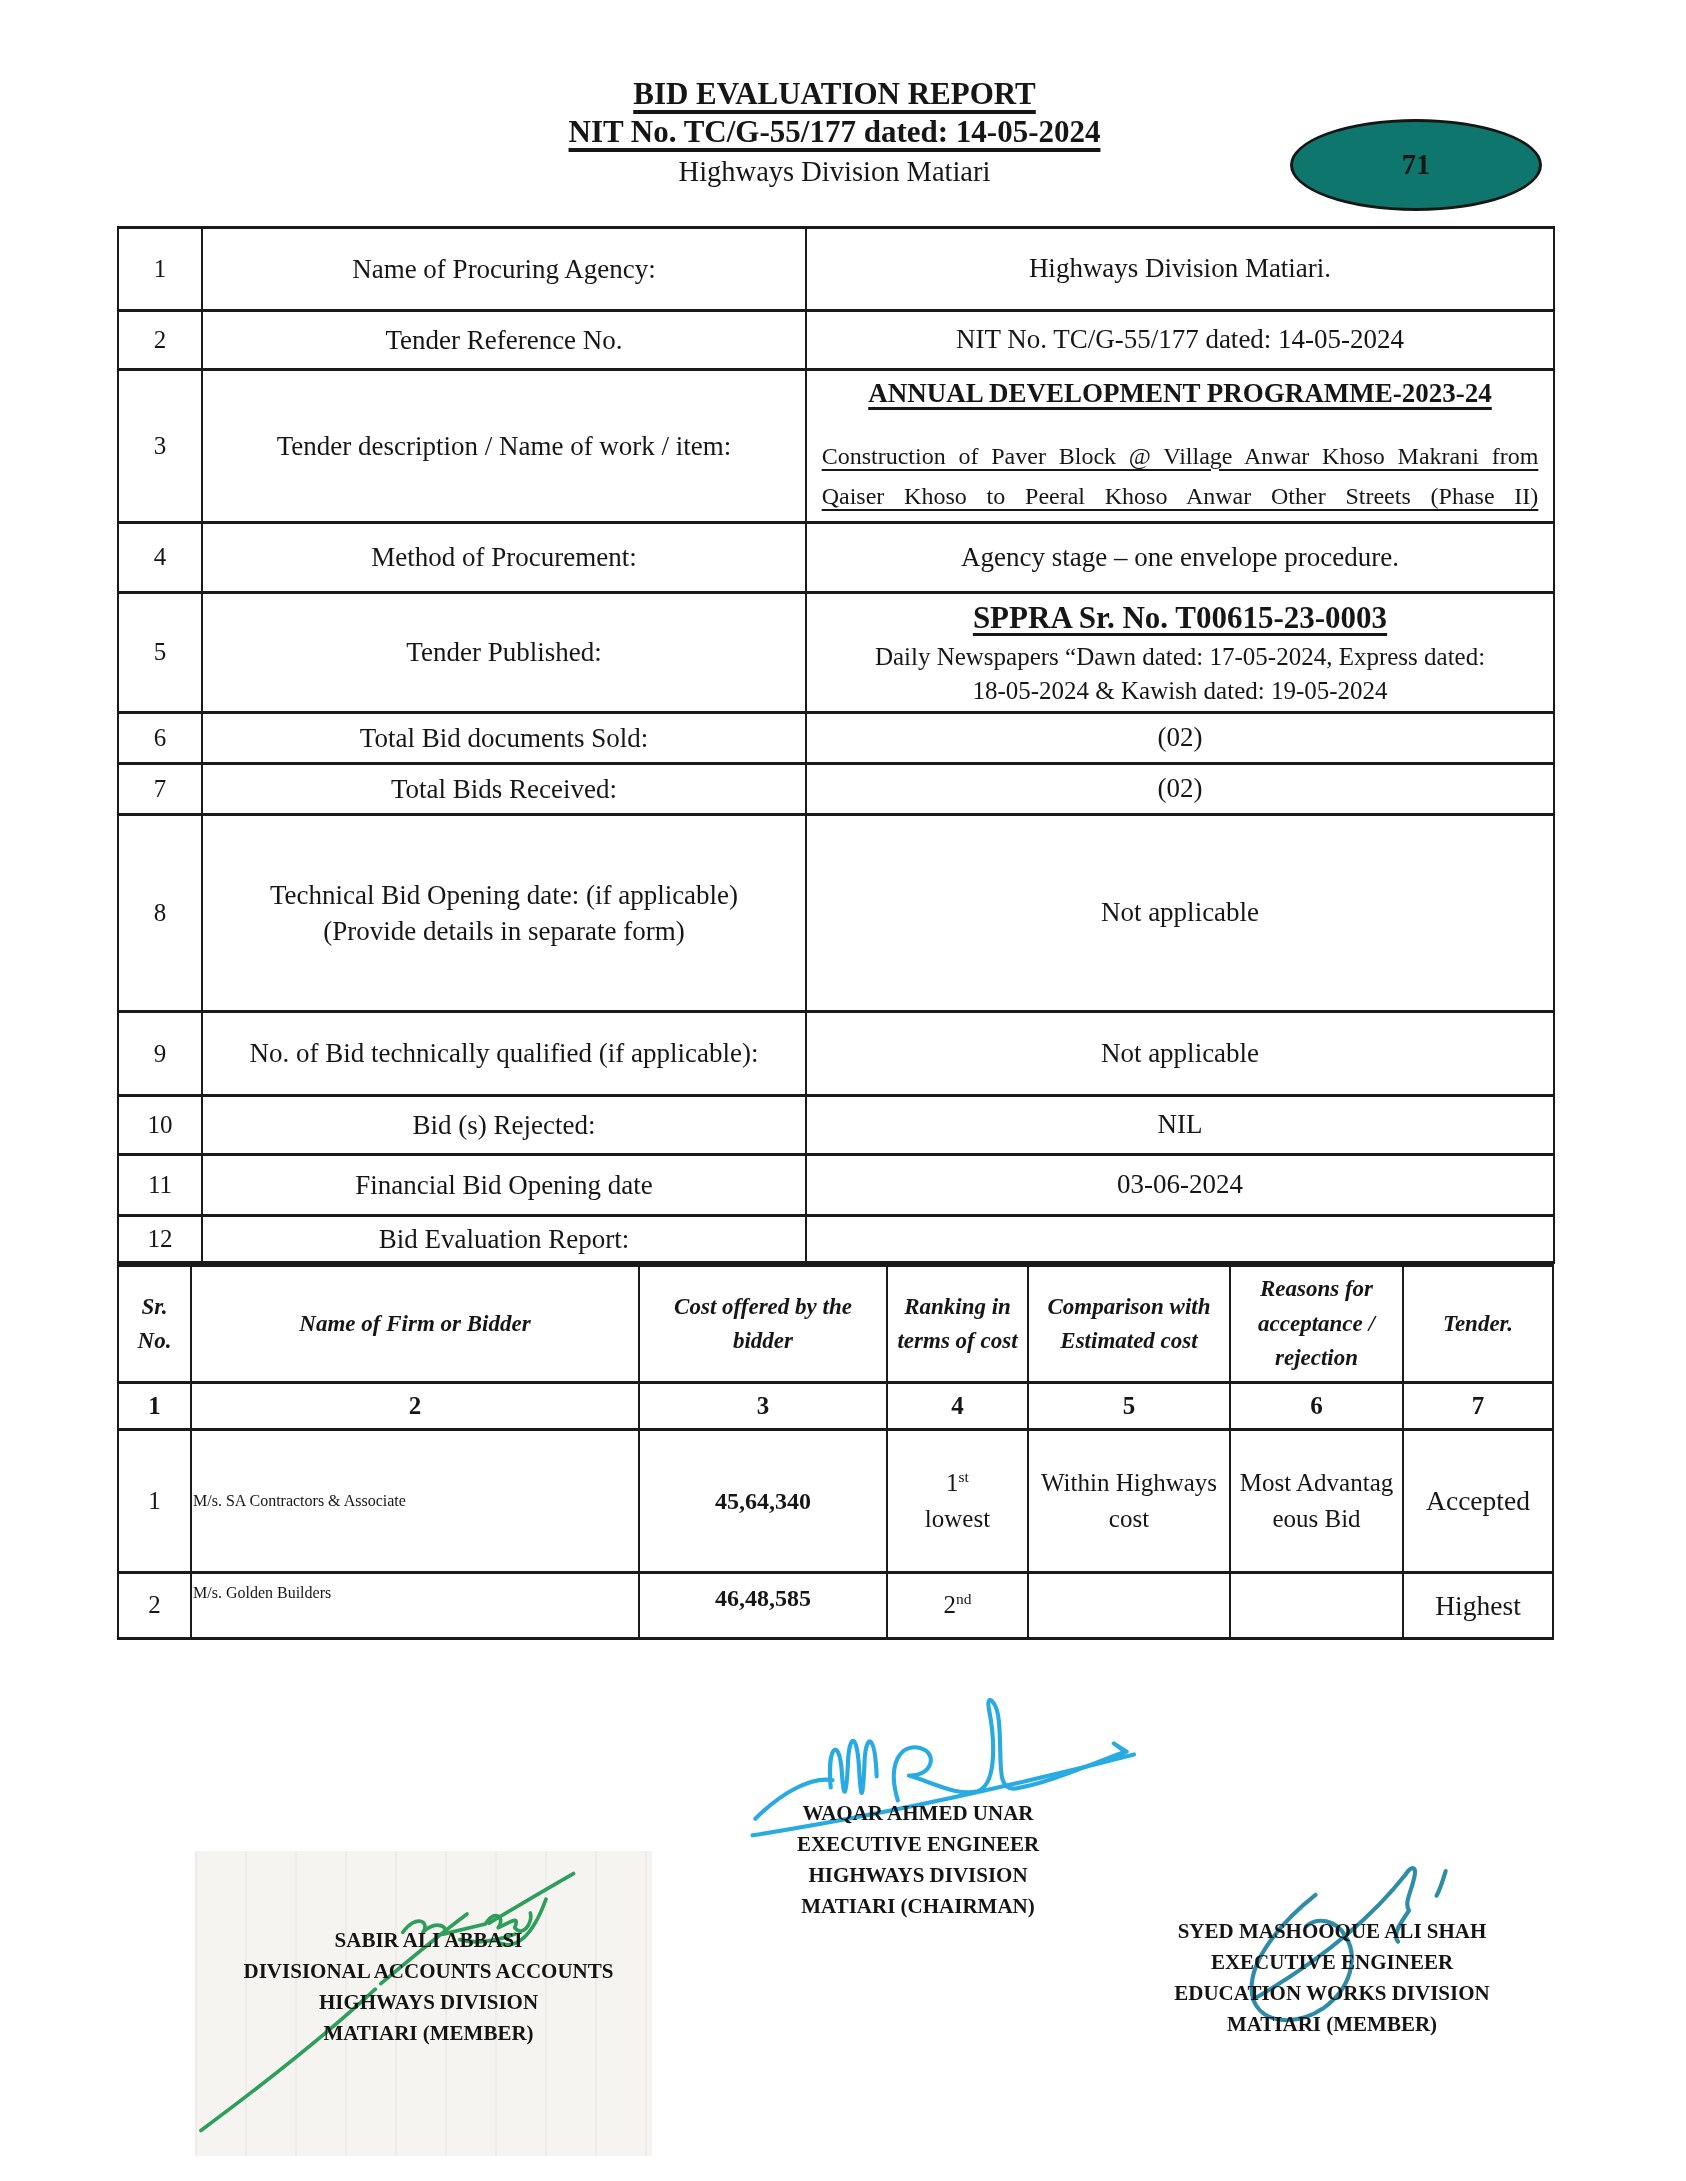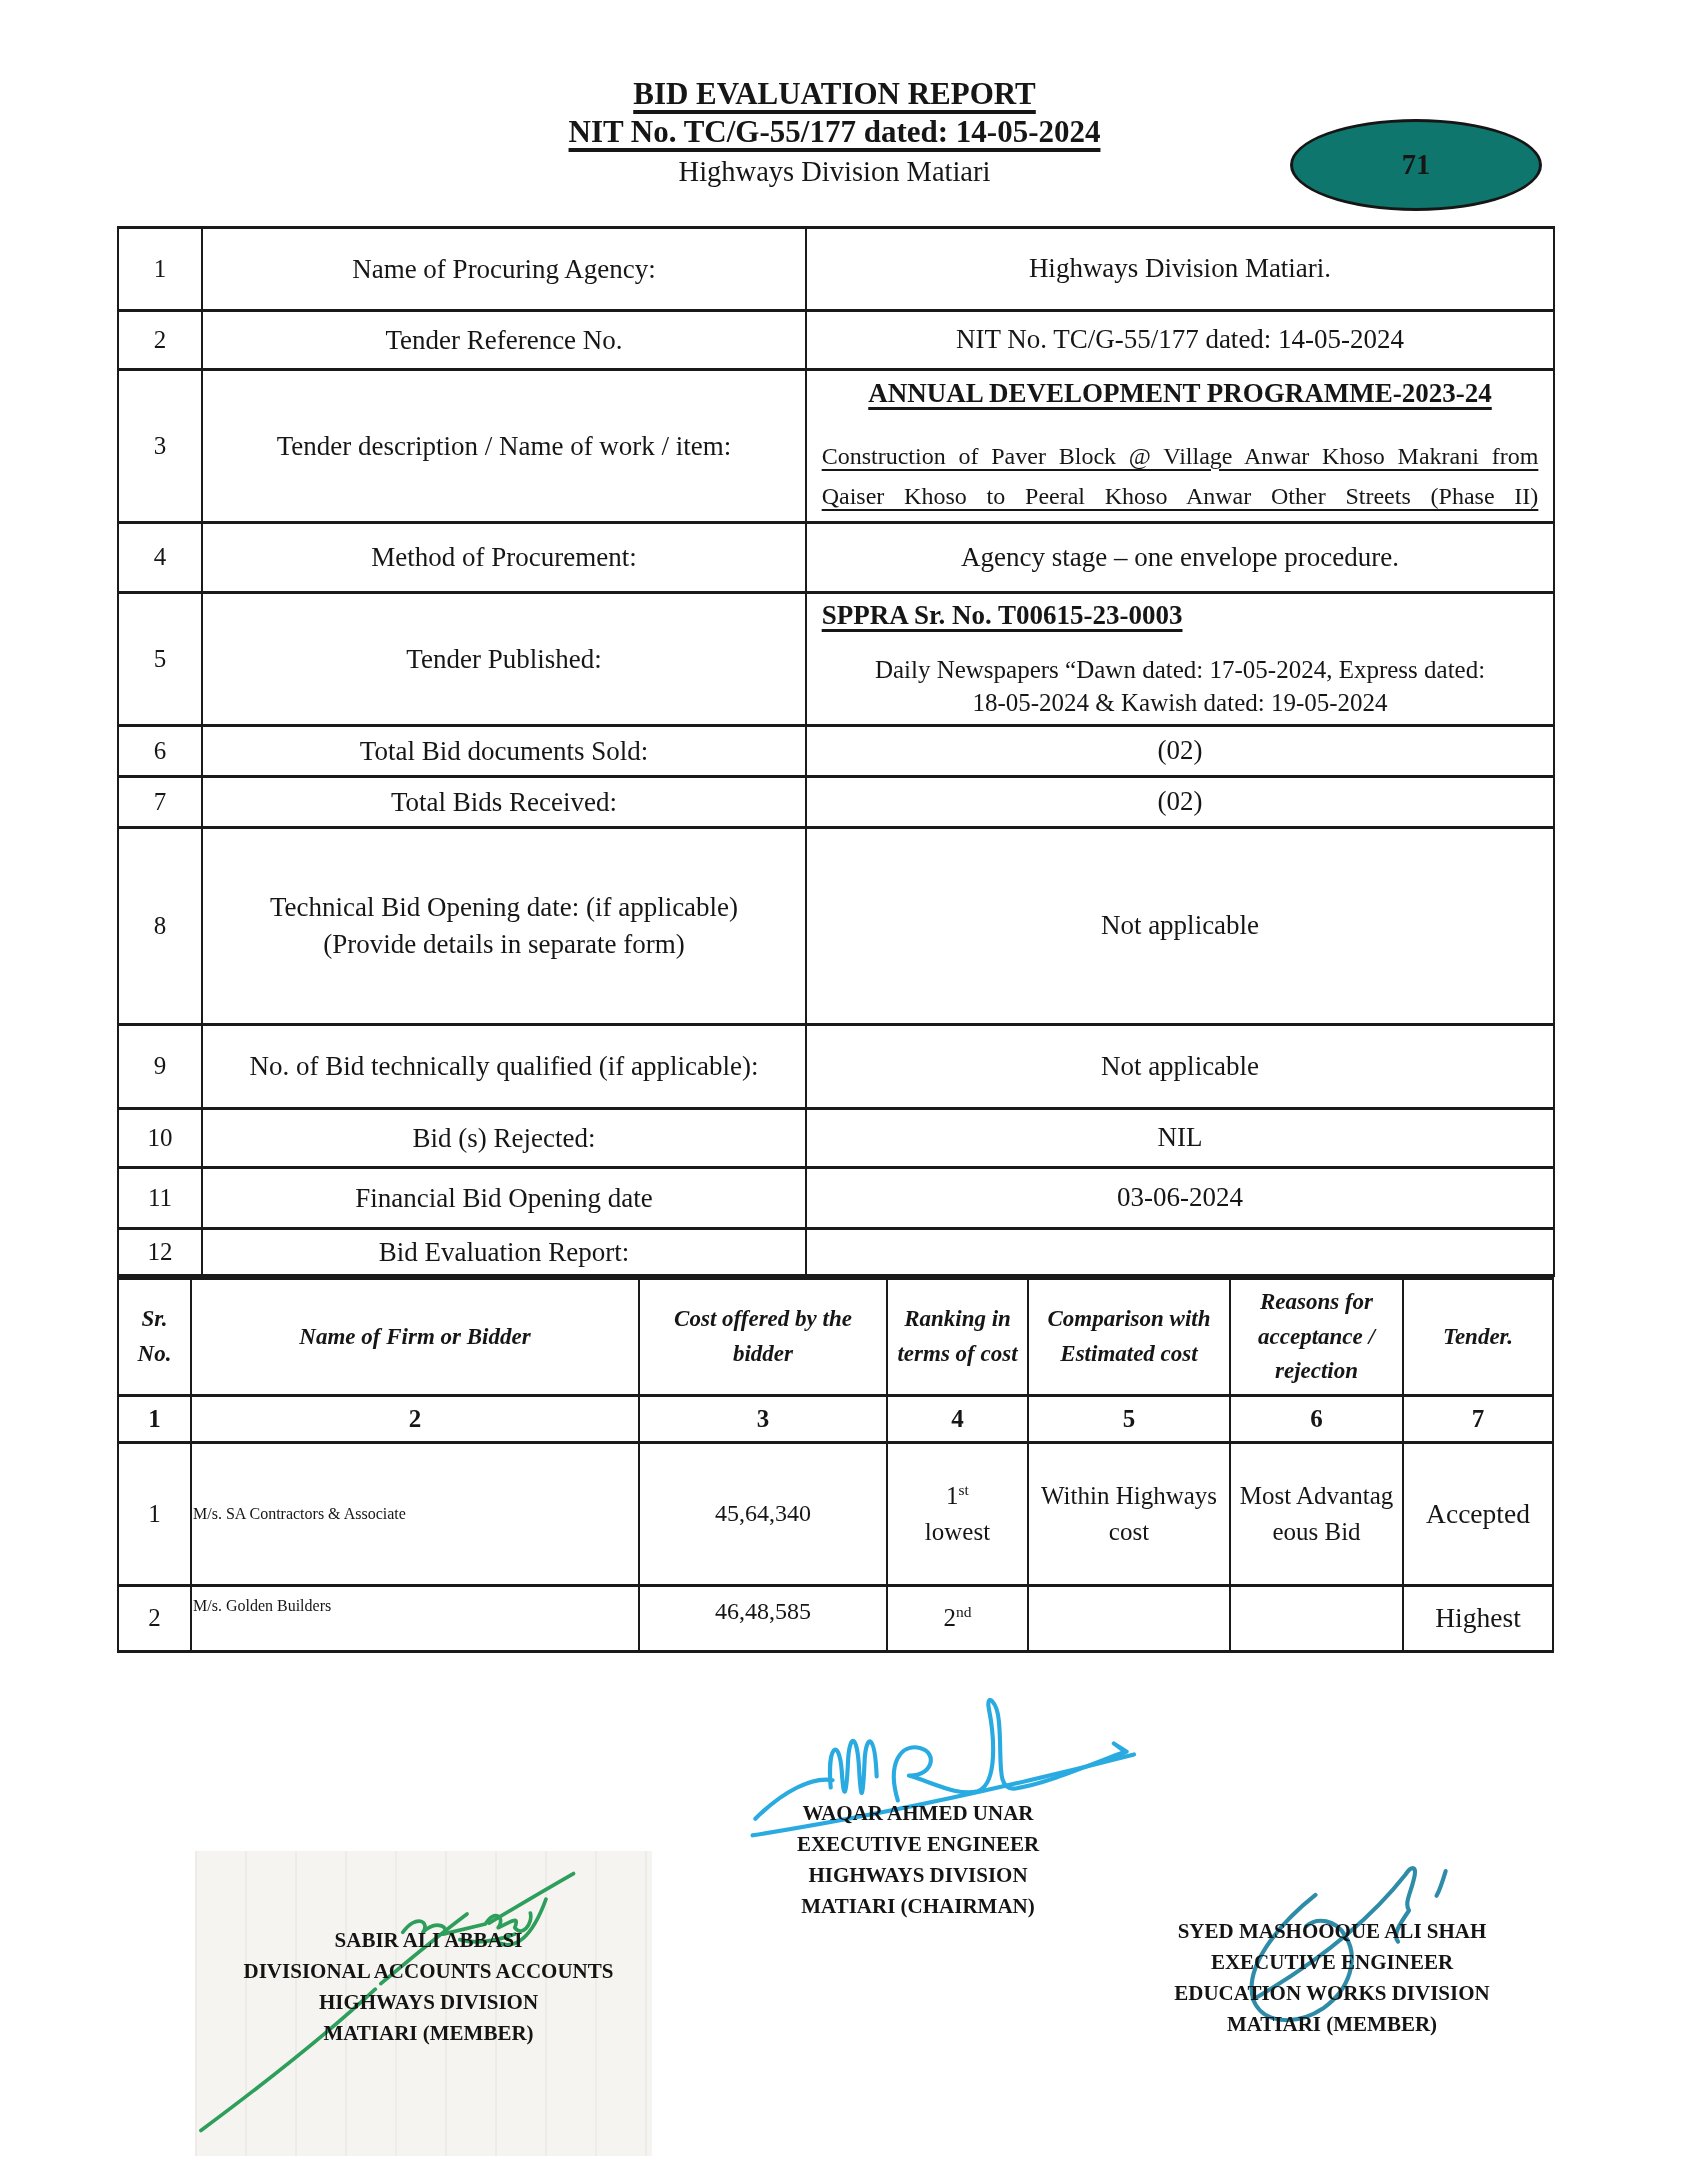--- a/index.html
+++ b/index.html
@@ -44,34 +44,34 @@
     font-weight:bold;font-size:27px;text-align:center;
     text-decoration:underline;text-decoration-thickness:2.8px;text-underline-offset:4.6px;
     margin:1.8px 0 24px 0;
   }
   .adp-detail{
     font-weight:normal;font-size:24px;line-height:1.7;
     text-align:justify;text-align-last:justify;
     text-decoration:underline;text-decoration-thickness:1.8px;text-underline-offset:4.6px;
   }
   .sppra{
-    font-weight:bold;font-size:27px;text-align:left;
+    font-weight:bold;font-size:31px;text-align:center;
     text-decoration:underline;text-decoration-thickness:2.8px;text-underline-offset:4.6px;
-    margin-bottom:20px;
+    margin-bottom:2px;
   }
   .newspapers{font-size:25px;line-height:1.35;text-align:center;max-width:643px;margin:0 auto;}
   .eval-table{border-top:none;}
   .eval-table th{
     font-size:23px;font-weight:bold;font-style:italic;
     text-align:center;padding:5.5px 9.2px;line-height:1.5;
   }
   .eval-table td.colnum{font-size:25px;font-weight:bold;text-align:center;}
   .eval-table td{font-size:25px;padding:3.7px 7.3px;text-align:center;line-height:1.45;}
   .eval-table td.bidname{text-align:left;padding-left:1px;font-size:16px;}
-  .eval-table td.cost{font-size:24px;}
+  .eval-table td.cost{font-size:24px;font-weight:bold;}
   .eval-table td.reasons{word-break:break-all;}
   .eval-table td.remarks{font-size:27.5px;}
   .eval-table .row2 td.bidname,.eval-table .row2 td.cost{vertical-align:top;padding-top:7.3px;}
   .eval-table td sup{font-size:0.62em;}
   
   .sig-text{position:absolute;text-align:center;font-weight:bold;font-size:21px;line-height:31px;color:#141414;}
   .sig-svg{position:absolute;pointer-events:none;}
   .scan-patch{
     position:absolute;left:195px;top:1851px;width:457px;height:305px;
     background:#f5f4f1;

